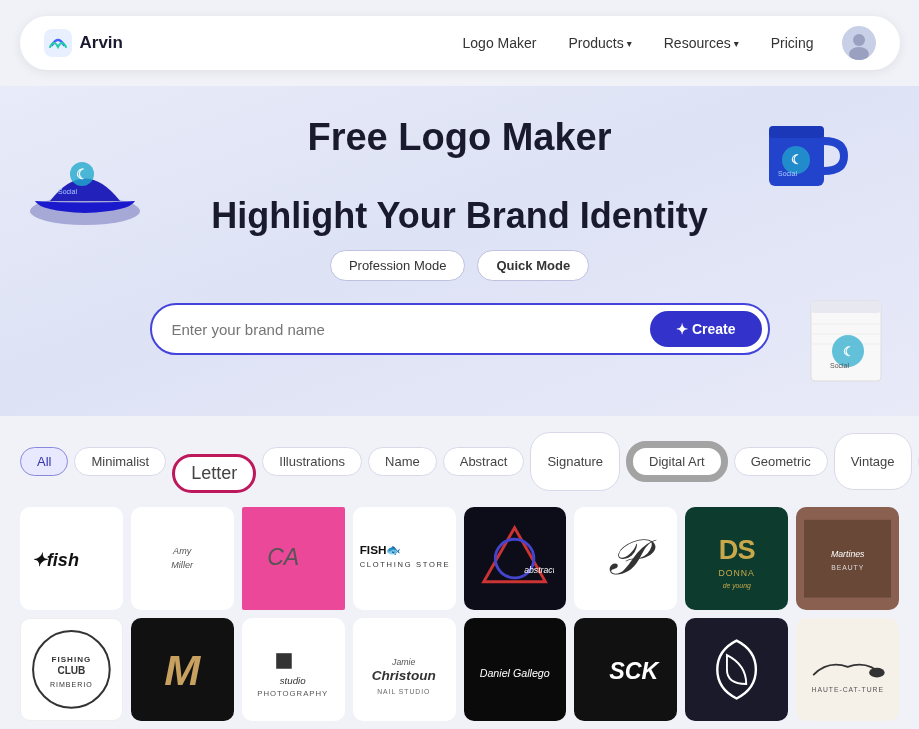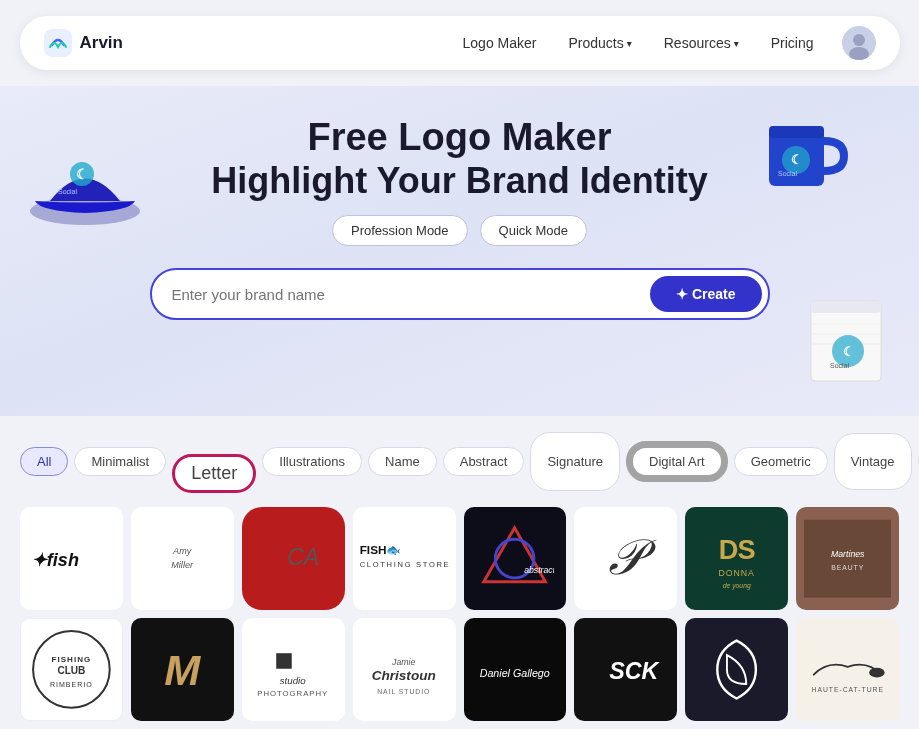--- a/index.html
+++ b/index.html
@@ -74,25 +74,25 @@
       <line x1="5" y1="28" x2="75" y2="28" stroke="#eee" stroke-width="1"></line>
       <line x1="5" y1="38" x2="75" y2="38" stroke="#eee" stroke-width="1"></line>
       <line x1="5" y1="48" x2="75" y2="48" stroke="#eee" stroke-width="1"></line>
       <circle cx="42" cy="55" r="16" fill="#22aacc" opacity="0.7"></circle>
       <text x="37" y="60" font-size="13" fill="white" font-weight="bold">☾</text>
       <text x="24" y="72" font-size="7" fill="#555">Social</text>
     </svg>
   </div>
 
   <h1 style="font-size:38px;font-weight:800;color:#1a1a2e;line-height:1.15;">Free Logo Maker</h1>
-  <h1 style="font-size:36px;font-weight:800;color:#1a1a2e;line-height:1.15;margin-bottom:14px;">Highlight Your Brand Identity</h1>
+  <h1 style="font-size:36px;font-weight:800;color:#1a1a2e;line-height:1.15;margin-bottom:14px;margin-top:35px;">Highlight Your Brand Identity</h1>
 
   <div style="display:flex;justify-content:center;gap:12px;margin-bottom:22px;">
     <button style="padding:7px 18px;border-radius:20px;border:1.5px solid #c0c0e0;background:white;font-size:13px;cursor:pointer;color:#333;">Profession Mode</button>
-    <button style="padding:7px 18px;border-radius:20px;border:1.5px solid #c0c0e0;background:white;font-size:13px;cursor:pointer;color:#333;">Quick Mode</button>
+    <button style="padding:7px 18px;border-radius:20px;border:1.5px solid #c0c0e0;background:white;font-size:13px;cursor:pointer;color:#333;font-weight:bold;">Quick Mode</button>
   </div>
 
   <div style="max-width:620px;margin:0 auto;display:flex;align-items:center;background:white;border:2px solid #4444dd;border-radius:50px;padding:6px 6px 6px 20px;gap:10px;">
     <input type="text" style="flex: 1 1 0%; border: none; outline: none; font-size: 15px; color: rgb(170, 170, 170); background: transparent;" placeholder="Enter your brand name">
     <button style="background:#3333cc;color:white;border:none;border-radius:50px;padding:10px 26px;font-size:14px;font-weight:600;cursor:pointer;">✦ Create</button>
   </div>
 </section>
 
 <div style="background:#f0f2f8;padding:14px 20px 8px;display:flex;align-items:center;gap:6px;overflow-x:auto;scrollbar-width:none;">
   <button style="padding:6px 16px;border-radius:20px;border:1px solid #8888dd;background:#e8e8ff;font-size:13px;cursor:pointer;color:#3333aa;white-space:nowrap;font-weight:500;">All</button>
@@ -115,21 +115,21 @@
     <svg width="80%" height="80%" viewBox="0 0 100 50">
       <text x="2" y="35" font-size="22" font-weight="900" fill="#111" font-style="italic">✦fish</text>
     </svg>
   </div>
   <div style="border-radius:10px;background:white;aspect-ratio:1;display:flex;align-items:center;justify-content:center;cursor:pointer;overflow:hidden;">
     <svg width="80%" height="80%" viewBox="0 0 100 60">
       <text x="50" y="25" font-size="11" fill="#555" text-anchor="middle" font-style="italic">Amy</text>
       <text x="50" y="42" font-size="11" fill="#555" text-anchor="middle" font-style="italic">Miller</text>
     </svg>
   </div>
-  <div style="border-radius:20px;background:#b91c1c;aspect-ratio:1;display:flex;align-items:center;justify-content:flex-end;cursor:pointer;overflow:hidden;">
+  <div style="border-radius:2px;background:#ec4899;aspect-ratio:1;display:flex;align-items:center;justify-content:flex-start;cursor:pointer;overflow:hidden;">
     <svg width="80%" height="80%" viewBox="0 0 100 60">
       <text x="50" y="38" font-size="28" fill="#555" text-anchor="middle" font-weight="300" font-style="italic">CA</text>
     </svg>
   </div>
   <div style="border-radius:10px;background:white;aspect-ratio:1;display:flex;align-items:center;justify-content:center;cursor:pointer;overflow:hidden;">
     <svg width="90%" height="90%" viewBox="0 0 110 55">
       <text x="2" y="22" font-size="14" font-weight="900" fill="#111">FISH🐟</text>
       <text x="2" y="38" font-size="9" fill="#333" letter-spacing="2">CLOTHING STORE</text>
     </svg>
   </div>

